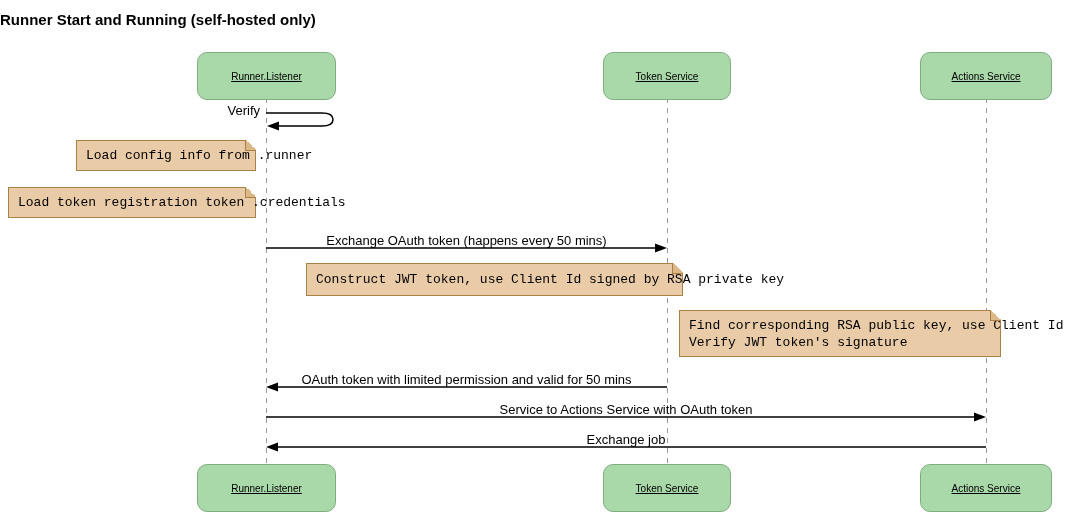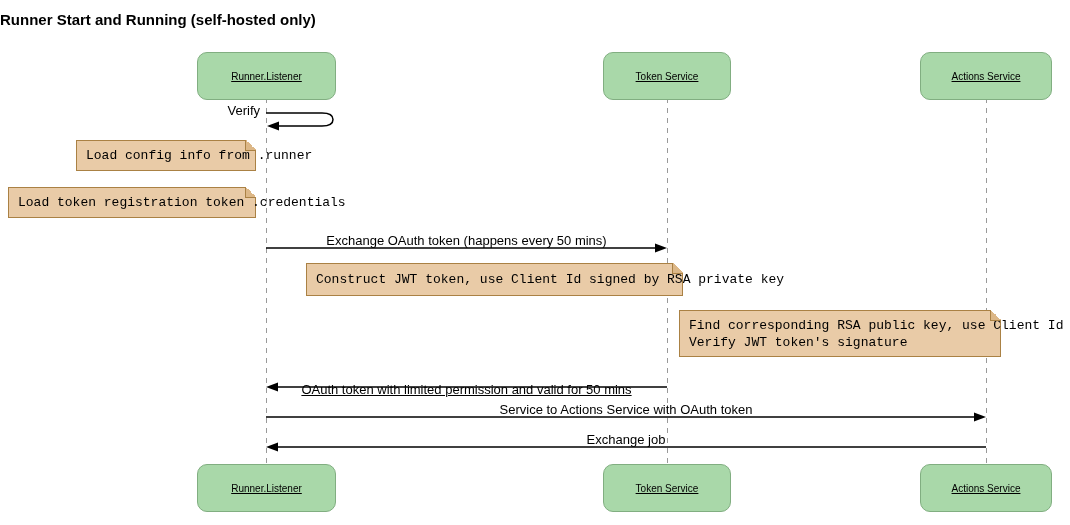--- a/index.html
+++ b/index.html
@@ -108,21 +108,21 @@
   <div class="participant" style="left:197px; top:52px; width:139px;">Runner.Listener</div>
   <div class="participant" style="left:603px; top:52px; width:128px;">Token Service</div>
   <div class="participant" style="left:920px; top:52px; width:132px;">Actions Service</div>
 
   <div class="participant" style="left:197px; top:464px; width:139px;">Runner.Listener</div>
   <div class="participant" style="left:603px; top:464px; width:128px;">Token Service</div>
   <div class="participant" style="left:920px; top:464px; width:132px;">Actions Service</div>
 
   <div class="msg-label right" style="left:160px; top:103px; width:100px;">Verify</div>
   <div class="msg-label center" style="left:266px; top:233px; width:401px;">Exchange OAuth token (happens every 50 mins)</div>
-  <div class="msg-label center" style="left:266px; top:382px; width:401px;text-decoration:underline;">OAuth token with limited permission and valid for 50 mins</div>
+  <div class="msg-label center" style="left:266px; top:372px; width:401px;">OAuth token with limited permission and valid for 50 mins</div>
   <div class="msg-label center" style="left:266px; top:402px; width:720px;">Service to Actions Service with OAuth token</div>
   <div class="msg-label center" style="left:266px; top:432px; width:720px;">Exchange job</div>
 
   <div class="note" style="left:76px; top:140px; width:180px; height:31px;">
     <span class="fold"></span>
     <span class="line">Load config info from .runner</span>
   </div>
 
   <div class="note" style="left:8px; top:187px; width:248px; height:31px;">
     <span class="fold"></span>

